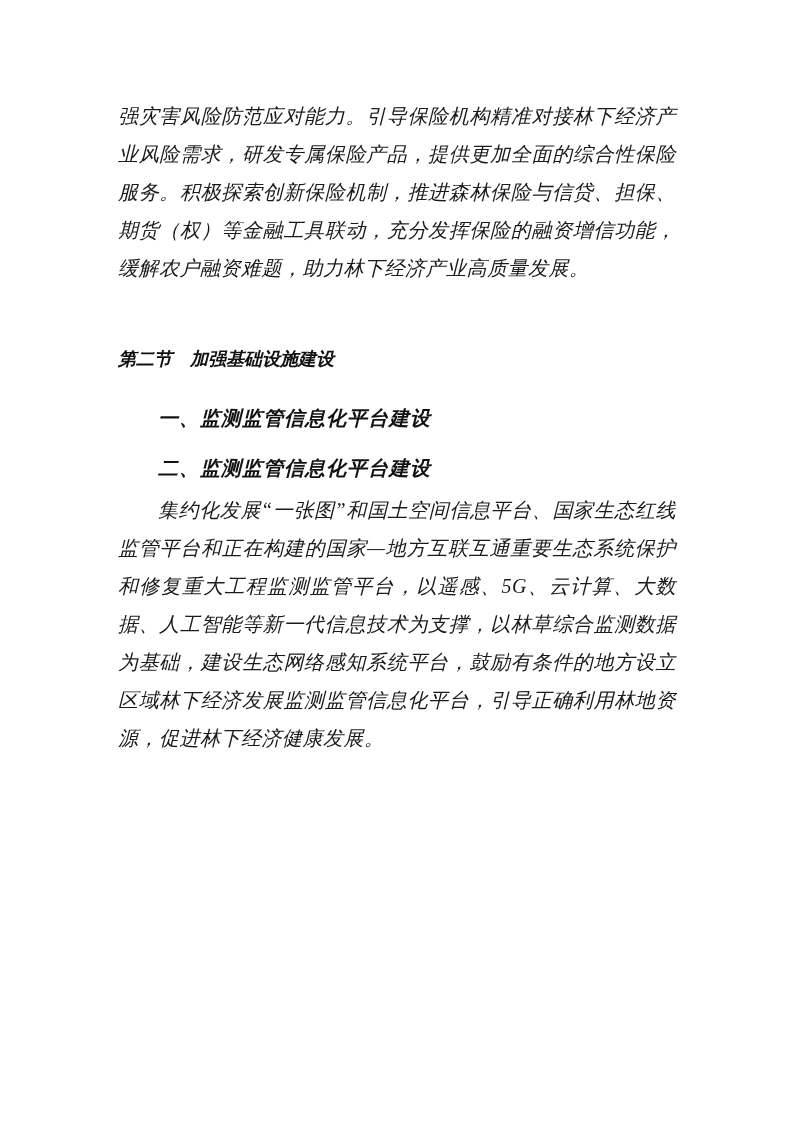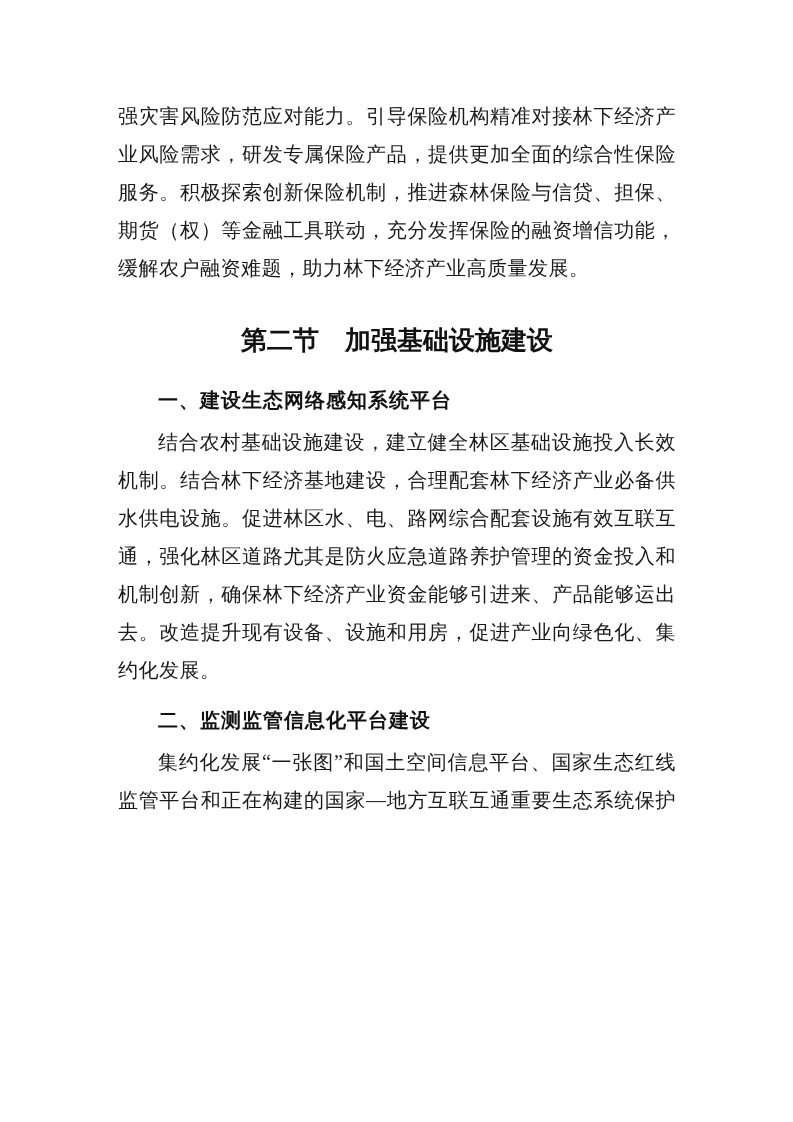--- a/index.html
+++ b/index.html
@@ -8,45 +8,45 @@
     background: #ffffff;
   }
   .page {
     position: relative;
     width: 793px;
     height: 820px;
     background: #ffffff;
     overflow: hidden;
     font-family: "Liberation Serif", "DejaVu Serif", serif;
     color: #1a1a1a;
+    font-style: italic;
   }
   .content {
     position: absolute;
     left: 118px;
     top: 97px;
     width: 558px;
   }
   .body-para {
     margin: 0;
     font-size: 20px;
     line-height: 38px;
     text-align: justify;
     text-justify: inter-ideograph;
     letter-spacing: 0.5px;
     color: #1a1a1a;
   }
   .body-para.indent {
     text-indent: 2em;
   }
   .section-title {
-    margin: 34px 0 0 0;
-    font-size: 26px;
+    margin: 52px 0 0 0;
+    font-size: 18px;
     line-height: 40px;
     font-weight: bold;
-    text-align: center;
     color: #111111;
     font-family: "Liberation Serif", "DejaVu Serif", serif;
   }
   .sub-heading {
     margin: 20px 0 4px 0;
     font-size: 20px;
     line-height: 38px;
     font-weight: bold;
     text-indent: 2em;
     letter-spacing: 1px;
@@ -74,23 +74,22 @@
 </head>
 <body>
 
 <div class="page" style="background: rgb(255, 255, 255);">
   <div class="content">
 
     <p class="body-para">强灾害风险防范应对能力。引导保险机构精准对接林下经济产业风险需求，研发专属保险产品，提供更加全面的综合性保险服务。积极探索创新保险机制，推进森林保险与信贷、担保、期货（权）等金融工具联动，充分发挥保险的融资增信功能，缓解农户融资难题，助力林下经济产业高质量发展。</p>
 
     <h1 class="section-title">第二节　加强基础设施建设</h1>
 
-    <h2 class="sub-heading">一、建设生态网络感知系统平台</h2>
+    <h2 class="sub-heading">一、监测监管信息化平台建设</h2>
 
-    <p class="body-para indent para-block">结合农村基础设施建设，建立健全林区基础设施投入长效机制。结合林下经济基地建设，合理配套林下经济产业必备供水供电设施。促进林区水、电、路网综合配套设施有效互联互通，强化林区道路尤其是防火应急道路养护管理的资金投入和机制创新，确保林下经济产业资金能够引进来、产品能够运出去。改造提升现有设备、设施和用房，促进产业向绿色化、集约化发展。</p>
 
     <h2 class="sub-heading second">二、监测监管信息化平台建设</h2>
 
     <p class="body-para indent para-block">集约化发展“一张图”和国土空间信息平台、国家生态红线监管平台和正在构建的国家—地方互联互通重要生态系统保护和修复重大工程监测监管平台，以遥感、5G、云计算、大数据、人工智能等新一代信息技术为支撑，以林草综合监测数据为基础，建设生态网络感知系统平台，鼓励有条件的地方设立区域林下经济发展监测监管信息化平台，引导正确利用林地资源，促进林下经济健康发展。</p>
 
   </div>
 
   <div class="page-number-badge" style="background: #c2410c; color: rgb(242, 247, 234);">42</div>
 </div>
 

